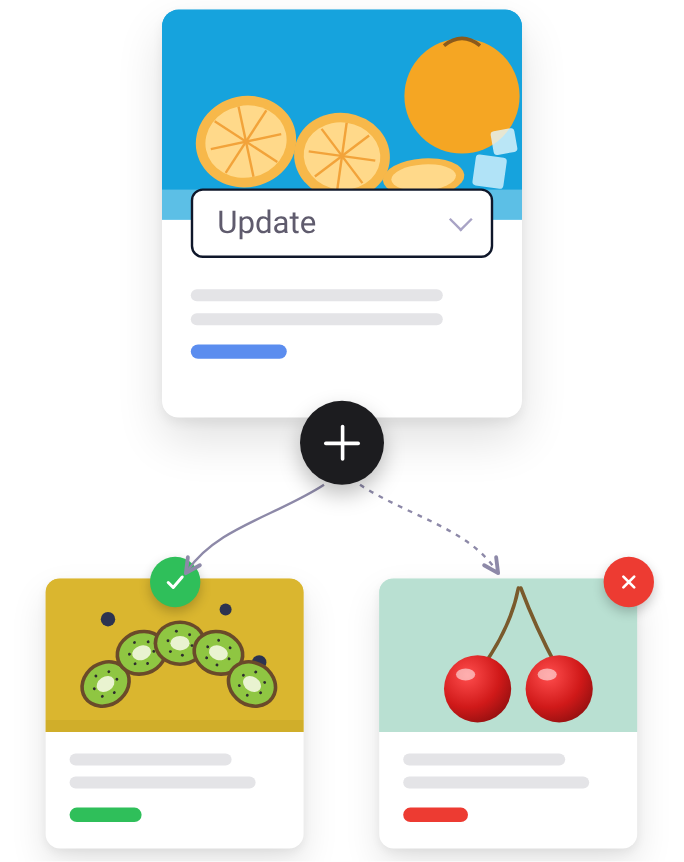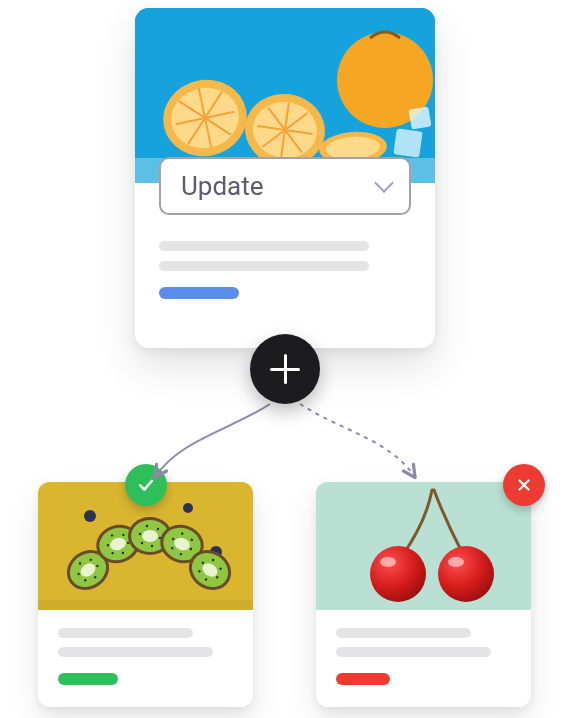--- a/index.html
+++ b/index.html
@@ -35,21 +35,21 @@
   }
   .top-body {
     padding: 14px 24px 18px;
   }
   .select-box {
     display: flex;
     align-items: center;
     justify-content: space-between;
     width: 100%;
     height: 58px;
-    border: 2px solid #a3a3a3;
+    border: 2px solid #0f172a;
     border-radius: 10px;
     background: #fff;
     font-size: 26px;
     color: #5f5b6d;
     padding: 0 18px 0 20px;
     margin-top: -40px;
     position: relative;
     cursor: pointer;
   }
   .chev {

